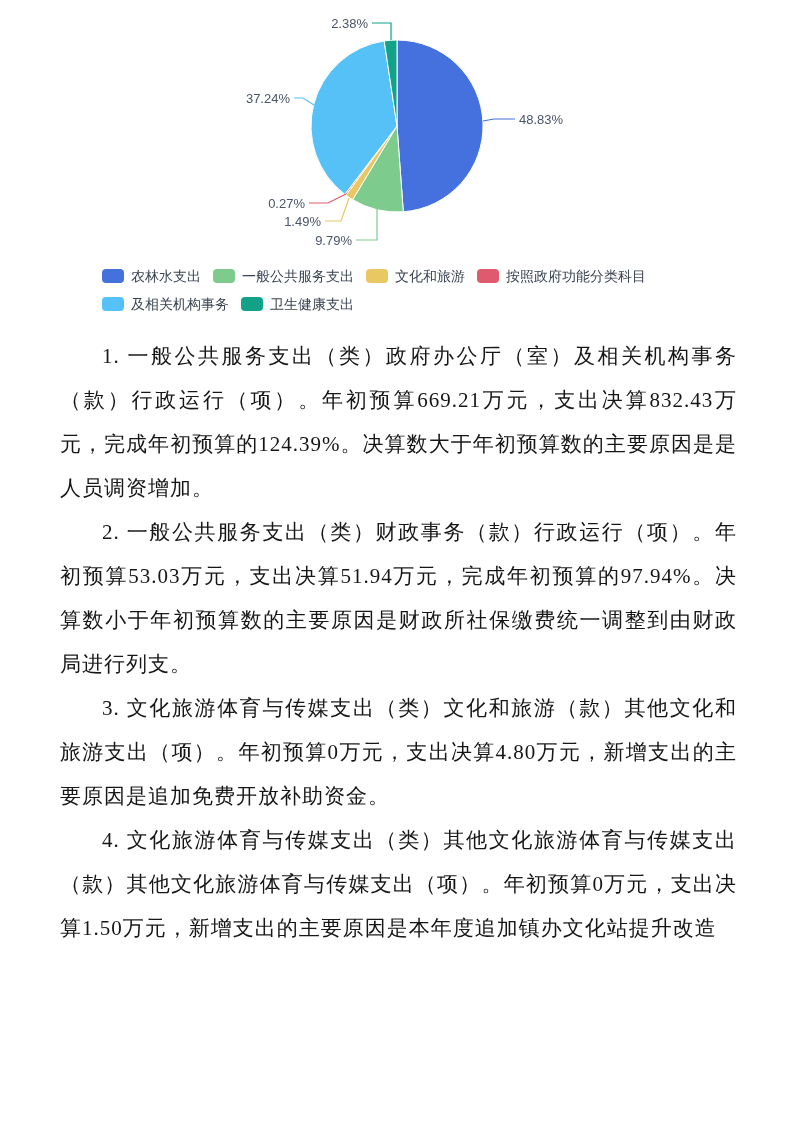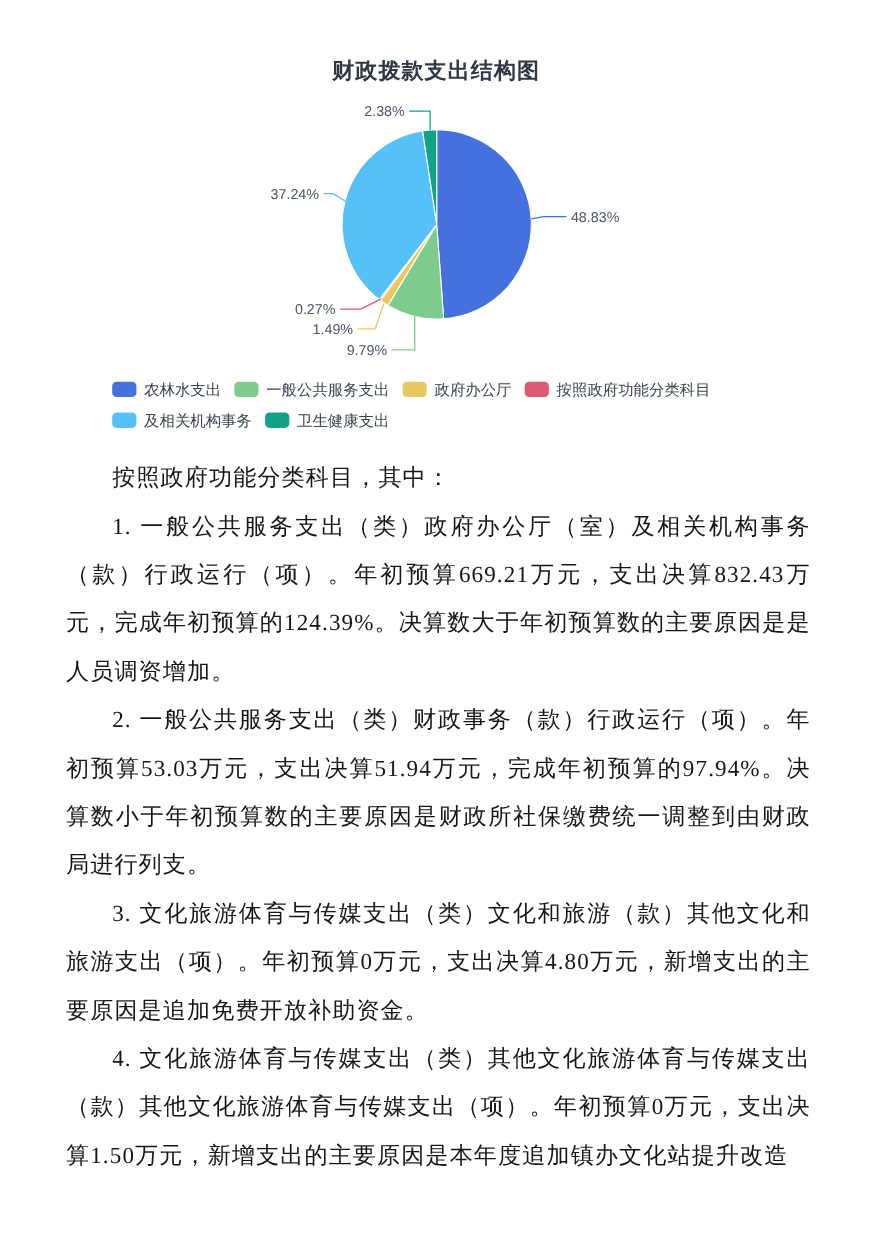--- a/index.html
+++ b/index.html
@@ -71,21 +71,20 @@
   .doc p {
     margin: 0;
     text-indent: 42px;
   }
 </style>
 </head>
 <body>
 
 <div class="page">
 
-  <div class="chart-title">财政拨款支出结构图</div>
 
   <svg class="pie-svg" viewBox="0 0 793 255" xmlns="http://www.w3.org/2000/svg">
       <path d="M 397 119 L 397.00 33.00 A 86 86 0 0 1 403.32 204.77 Z" fill="#4471dd" stroke="#ffffff" stroke-width="1"></path>
       <path d="M 397 119 L 403.32 204.77 A 86 86 0 0 1 352.67 192.69 Z" fill="#7dcb8d" stroke="#ffffff" stroke-width="1"></path>
       <path d="M 397 119 L 352.67 192.69 A 86 86 0 0 1 345.97 188.22 Z" fill="#e9c763" stroke="#ffffff" stroke-width="1"></path>
       <path d="M 397 119 L 345.97 188.22 A 86 86 0 0 1 344.80 187.35 Z" fill="#df5a6e" stroke="#ffffff" stroke-width="1"></path>
       <path d="M 397 119 L 344.80 187.35 A 86 86 0 0 1 384.19 33.96 Z" fill="#55c1f6" stroke="#ffffff" stroke-width="1"></path>
       <path d="M 397 119 L 384.19 33.96 A 86 86 0 0 1 397.00 33.00 Z" fill="#12a287" stroke="#ffffff" stroke-width="1"></path>
       <polyline points="483,114 494,112 515,112" fill="none" stroke="#4471dd" stroke-width="1.2"></polyline>
       <text x="519" y="116.5" text-anchor="start" class="pie-label-text">48.83%</text>
@@ -105,37 +104,36 @@
       <div class="legend-item">
         <span class="legend-swatch" style="background: rgb(68, 113, 221);"></span>
         <span class="legend-label">农林水支出</span>
       </div>
       <div class="legend-item">
         <span class="legend-swatch" style="background: rgb(125, 203, 141);"></span>
         <span class="legend-label">一般公共服务支出</span>
       </div>
       <div class="legend-item">
         <span class="legend-swatch" style="background: rgb(233, 199, 99);"></span>
-        <span class="legend-label">政府办公厅</span>
+        <span class="legend-label">文化和旅游</span>
       </div>
       <div class="legend-item">
         <span class="legend-swatch" style="background: rgb(223, 90, 110);"></span>
         <span class="legend-label">按照政府功能分类科目</span>
       </div>
       <div class="legend-item">
         <span class="legend-swatch" style="background: rgb(85, 193, 246);"></span>
         <span class="legend-label">及相关机构事务</span>
       </div>
       <div class="legend-item">
         <span class="legend-swatch" style="background: rgb(18, 162, 135);"></span>
         <span class="legend-label">卫生健康支出</span>
       </div>
     </div>
 
   <div class="doc">
-      <p>按照政府功能分类科目，其中：</p>
       <p>1. 一般公共服务支出（类）政府办公厅（室）及相关机构事务（款）行政运行（项）。年初预算669.21万元，支出决算832.43万元，完成年初预算的124.39%。决算数大于年初预算数的主要原因是是人员调资增加。</p>
       <p>2. 一般公共服务支出（类）财政事务（款）行政运行（项）。年初预算53.03万元，支出决算51.94万元，完成年初预算的97.94%。决算数小于年初预算数的主要原因是财政所社保缴费统一调整到由财政局进行列支。</p>
       <p>3. 文化旅游体育与传媒支出（类）文化和旅游（款）其他文化和旅游支出（项）。年初预算0万元，支出决算4.80万元，新增支出的主要原因是追加免费开放补助资金。</p>
       <p>4. 文化旅游体育与传媒支出（类）其他文化旅游体育与传媒支出（款）其他文化旅游体育与传媒支出（项）。年初预算0万元，支出决算1.50万元，新增支出的主要原因是本年度追加镇办文化站提升改造</p>
     </div>
 
 </div>
 
 </body></html>

